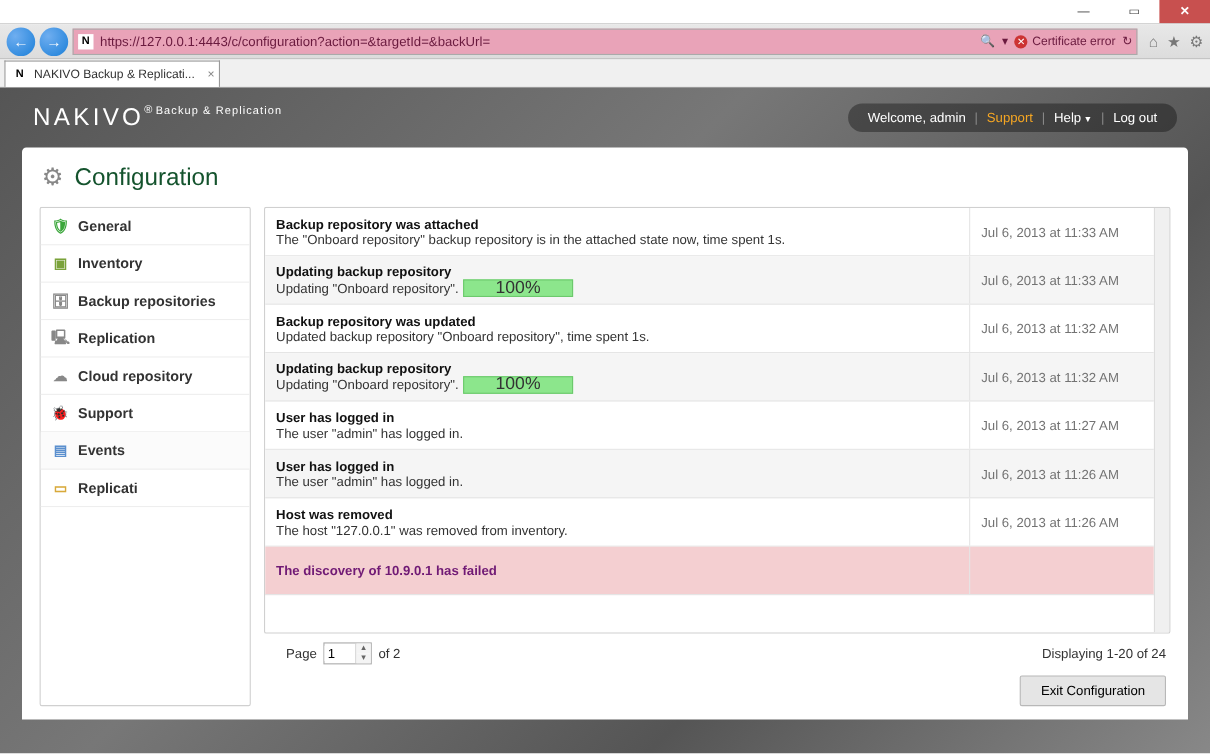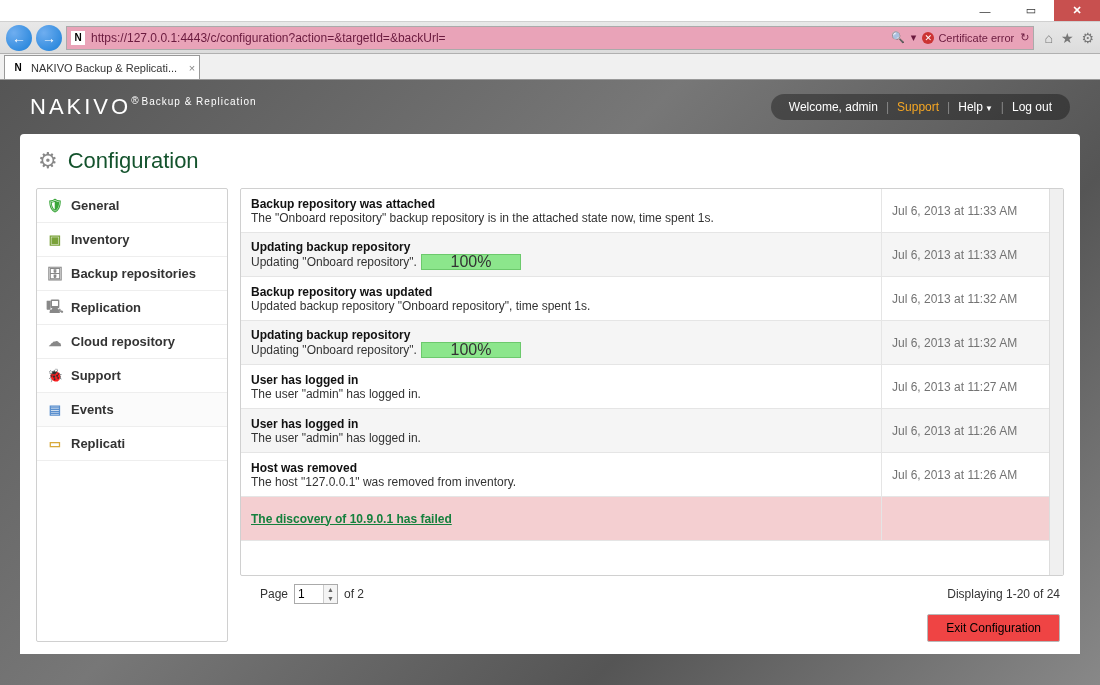--- a/index.html
+++ b/index.html
@@ -46,35 +46,35 @@
 .si-icon { width: 16px; height: 16px; display: flex; align-items: center; justify-content: center; font-size: 13px; }
 
 .main-col { flex: 1; display: flex; flex-direction: column; }
 .events-box { flex: 1; border: 1px solid #d0d0d0; border-radius: 2px; overflow: hidden; display: flex; }
 .events-scroll { flex: 1; overflow-y: auto; }
 .event-row { display: flex; align-items: center; border-bottom: 1px solid #e5e5e5; min-height: 44px; }
 .event-row.alt { background: #f5f5f5; }
 .event-row.error { background: #f4cfd1; }
 .event-main { flex: 1; padding: 6px 10px; }
 .event-title { font-weight: bold; font-size: 12px; color: #111; }
-.event-title.error { color: #15803d; text-decoration: underline; }
+.event-title.error { color: #701a75; }
 .event-desc { font-size: 12px; color: #333; display: flex; align-items: center; gap: 2px; flex-wrap: wrap; }
 .event-time { width: 168px; padding: 0 10px; font-size: 12px; color: #737373; border-left: 1px solid #e5e5e5; align-self: stretch; display: flex; align-items: center; }
 .progress-bar { display: inline-block; width: 100px; height: 16px; background: #8ce68c; border: 1px solid #6cc96c; text-align: center; font-size: 16px; line-height: 14px; margin-left: 2px; }
 .scroll-gutter { width: 14px; background: #f0f0f0; border-left: 1px solid #ddd; }
 
 .pager { padding: 8px 4px 4px 4px; display: flex; align-items: center; justify-content: space-between; font-size: 12px; color: #333; margin-left: 16px; }
 .pager-left { display: flex; align-items: center; gap: 6px; }
 .page-input { width: 44px; height: 20px; border: 1px solid #aaa; display: flex; align-items: center; }
 .page-input input { width: 28px; border: none; font-size: 12px; padding: 0 3px; outline: none; }
 .spinner { width: 14px; display: flex; flex-direction: column; border-left: 1px solid #ccc; }
 .spinner div { height: 9px; display: flex; align-items: center; justify-content: center; font-size: 7px; color: #666; background: #f4f4f4; cursor: pointer; }
 
 .exit-row { padding: 6px 4px 0 4px; display: flex; justify-content: flex-end; }
-.btn { background: #ef4444; border: 1px solid #b8b8b8; border-radius: 2px; padding: 6px 18px; font-size: 12px; cursor: pointer; }
+.btn { background: #e5e5e5; border: 1px solid #b8b8b8; border-radius: 2px; padding: 6px 18px; font-size: 12px; cursor: pointer; }
 
 .footer { position: absolute; bottom: 0; right: 24px; height: 26px; display: flex; align-items: center; color: #eee; font-size: 11px; }
 </style>
 </head>
 <body>
 
 <div class="window-controls" data-interactable="false">
   <div class="wc" data-interactable="true">—</div>
   <div class="wc" data-interactable="true">▭</div>
   <div class="wc close" data-interactable="true">✕</div>

